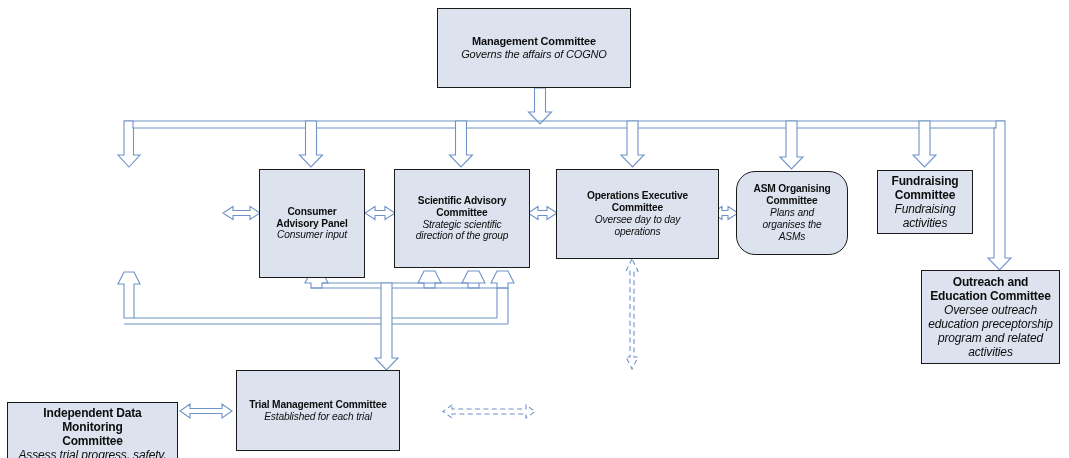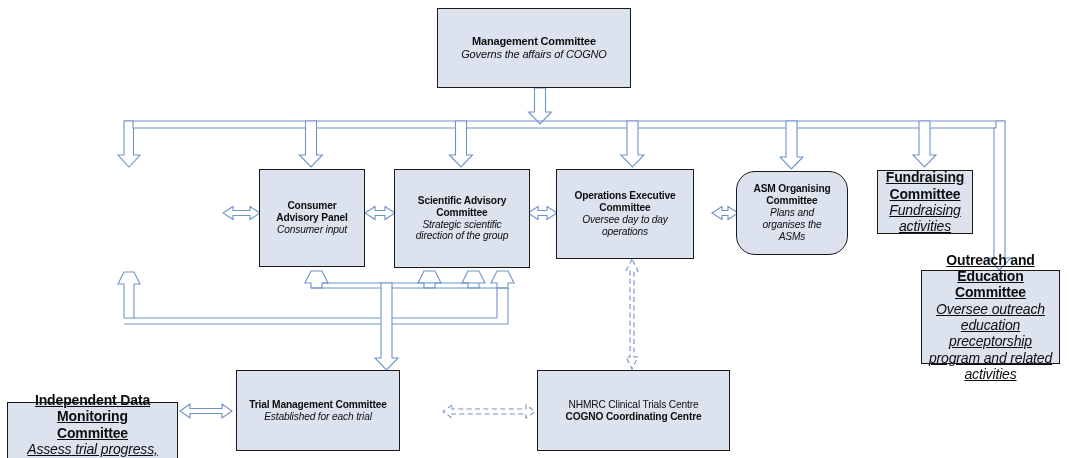--- a/index.html
+++ b/index.html
@@ -44,21 +44,21 @@
     letter-spacing: -0.15px;
   }
   .node .plain {
     color: #0d0d0d;
     line-height: 1.17;
     letter-spacing: -0.15px;
   }
   
   .fs11 .title, .fs11 .subtitle, .fs11 .plain { font-size: 11px; }
   .fs10 .title, .fs10 .subtitle, .fs10 .plain { font-size: 10.2px; }
-  .fs95 .title, .fs95 .subtitle, .fs95 .plain { font-size: 14px; text-decoration: underline; }
+  .fs95 .title, .fs95 .subtitle, .fs95 .plain { font-size: 12px; }
 
   svg.wires {
     position: absolute;
     left: 0;
     top: 0;
     width: 1069px;
     height: 458px;
     z-index: 1;
     pointer-events: none;
   }
@@ -184,34 +184,34 @@
     </g>
 
   </svg>
 
   <div class="node fs11" style="left:437px; top:8px; width:194px; height:80px;">
     <div class="title">Management Committee</div>
     <div class="subtitle">Governs the affairs of COGNO</div>
   </div>
 
 
-  <div class="node fs10" style="left:259px; top:169px; width:106px; height:98px;">
+  <div class="node fs10" style="left:259px; top:169px; width:106px; height:109px;">
     <div class="title">Consumer</div>
     <div class="title">Advisory Panel</div>
     <div class="subtitle">Consumer input</div>
   </div>
 
   <div class="node fs10" style="left:394px; top:169px; width:136px; height:99px;">
     <div class="title">Scientific Advisory</div>
     <div class="title">Committee</div>
     <div class="subtitle">Strategic scientific</div>
     <div class="subtitle">direction of the group</div>
   </div>
 
-  <div class="node fs10" style="left:556px; top:169px; width:138px; height:90px;">
+  <div class="node fs10" style="left:556px; top:169px; width:163px; height:90px;">
     <div class="title">Operations Executive</div>
     <div class="title">Committee</div>
     <div class="subtitle">Oversee day to day</div>
     <div class="subtitle">operations</div>
   </div>
 
   <div class="node fs10" style="left:736px; top:171px; width:112px; height:84px;border-radius:19px;">
     <div class="title">ASM Organising</div>
     <div class="title">Committee</div>
     <div class="subtitle">Plans and</div>
@@ -240,18 +240,14 @@
     <div class="title">Committee</div>
     <div class="subtitle">Assess trial progress, safety,</div>
     <div class="subtitle">and critical endpoints</div>
   </div>
 
   <div class="node fs10" style="left:236px; top:370px; width:164px; height:81px;">
     <div class="title">Trial Management Committee</div>
     <div class="subtitle">Established for each trial</div>
   </div>
 
-  <div class="node fs10" style="left:537px; top:370px; width:193px; height:81px;">
-    <div class="plain">NHMRC Clinical Trials Centre</div>
-    <div class="title">COGNO Coordinating Centre</div>
-  </div>
 
 </div>
 
 </body></html>

